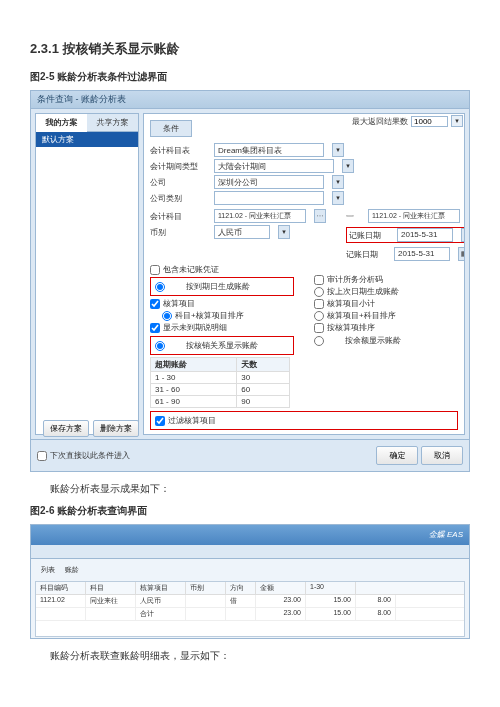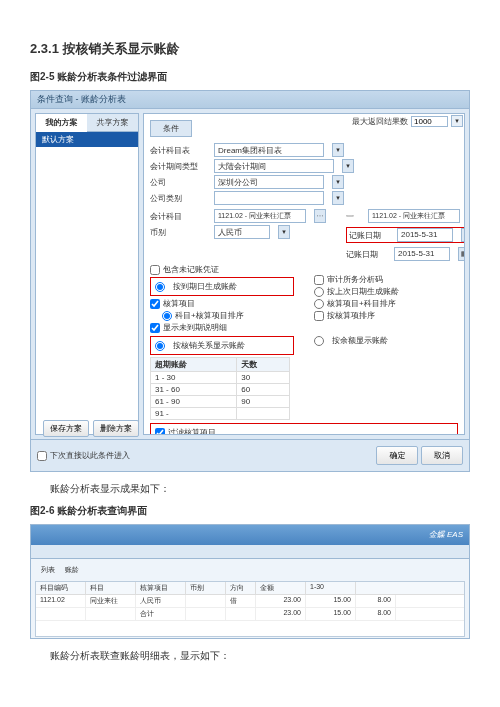--- a/index.html
+++ b/index.html
@@ -24,21 +24,21 @@
   .right-col { flex: 1; background: #fff; border: 1px solid #9cb8d4; margin: 4px 4px 4px 0; padding: 6px; overflow: hidden; }
   .cond-tab { display: inline-block; background: #dce8f4; border: 1px solid #9cb8d4; padding: 2px 12px; font-size: 8px; margin-bottom: 4px; }
   .row { display: flex; align-items: center; margin: 2px 0; gap: 8px; }
   .lbl { font-size: 8px; width: 56px; text-align: left; }
   .field { border: 1px solid #9cb8d4; background: #fff; font-size: 8px; padding: 1px 3px; height: 14px; }
   .pick { width: 12px; height: 14px; background: #dce8f4; border: 1px solid #9cb8d4; display: inline-flex; align-items: center; justify-content: center; font-size: 7px; }
   .two-cols { display: flex; gap: 20px; }
   .two-cols > div { flex: 1; }
   .cb { display: flex; align-items: center; gap: 3px; font-size: 8px; margin: 1px 0; }
   .cb input { width: 10px; height: 10px; }
-  .rb { display: flex; align-items: center; gap: 8px; font-size: 8px; margin: 1px 0; }
+  .rb { display: flex; align-items: center; gap: 21px; font-size: 8px; margin: 1px 0; }
   .rb input { width: 10px; height: 10px; }
   .redbox { border: 1.5px solid #d00; padding: 2px 4px; margin: 2px 0; }
   .aging-table { border: 1px solid #ccc; width: 140px; font-size: 8px; border-collapse: collapse; margin-top: 2px; }
   .aging-table th, .aging-table td { border: 1px solid #ddd; padding: 1px 4px; text-align: left; }
   .aging-table th { background: #eef4fa; }
   .dlg-footer { display: flex; justify-content: space-between; align-items: center; padding: 6px; border-top: 1px solid #9cb8d4; background: #dce8f4; }
   .dlg-footer .btn { padding: 3px 12px; }
   .img2 { border: 1px solid #9cb8d4; height: 115px; background: #c2d7ec; position: relative; overflow: hidden; font-size: 7px; }
   .img2-title { position: absolute; right: 6px; top: 4px; color: #fff; font-size: 8px; font-style: italic; }
   .img2-top { background: linear-gradient(#6da3d6,#4a85c2); height: 20px; }
@@ -160,20 +160,24 @@
           <div style="height:10px"></div>
           <label class="cb">
               <input type="checkbox" style="">
               <span>审计所务分析码</span>
             </label>
           <label class="cb">
               <input type="radio" style="">
               <span>按上次日期生成账龄</span>
             </label>
           <label class="cb">
+              <input type="checkbox" style="">
+              <span>核算项目小计</span>
+            </label>
+          <label class="cb">
               <input type="radio" style="">
               <span>核算项目+科目排序</span>
             </label>
           <label class="cb">
               <input type="checkbox" style="">
               <span>按核算项排序</span>
             </label>
         </div>
       </div>
       <div class="two-cols">
@@ -194,24 +198,20 @@
                   <td>1 - 30</td>
                   <td>30</td>
                 </tr>
             <tr>
                   <td>31 - 60</td>
                   <td>60</td>
                 </tr>
             <tr>
                   <td>61 - 90</td>
                   <td>90</td>
-                </tr>
-            <tr>
-                  <td>91 -</td>
-                  <td></td>
                 </tr>
           </tbody>
             </table>
         </div>
         <div>
           <label class="rb">
               <input type="radio" style="">
               <span>按余额显示账龄</span>
             </label>
         </div>

